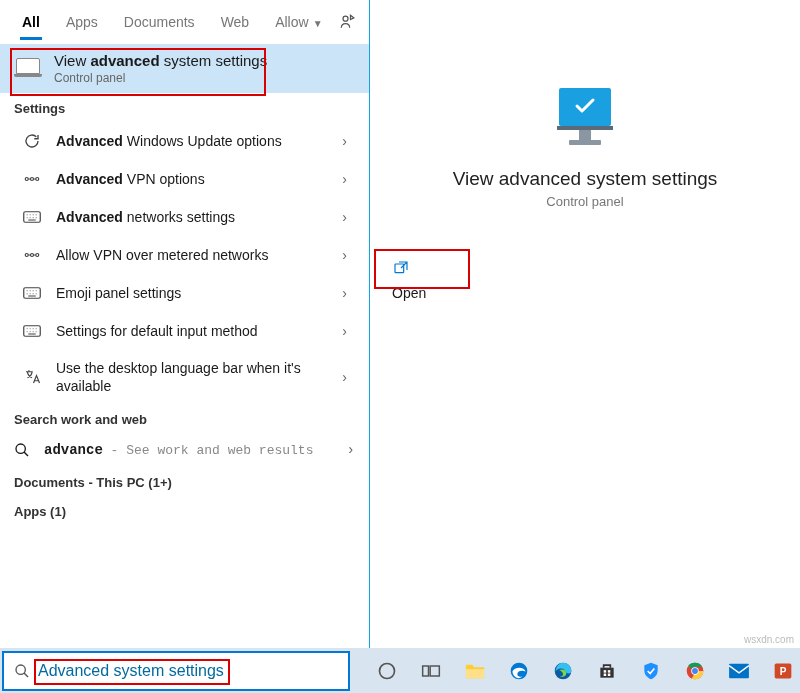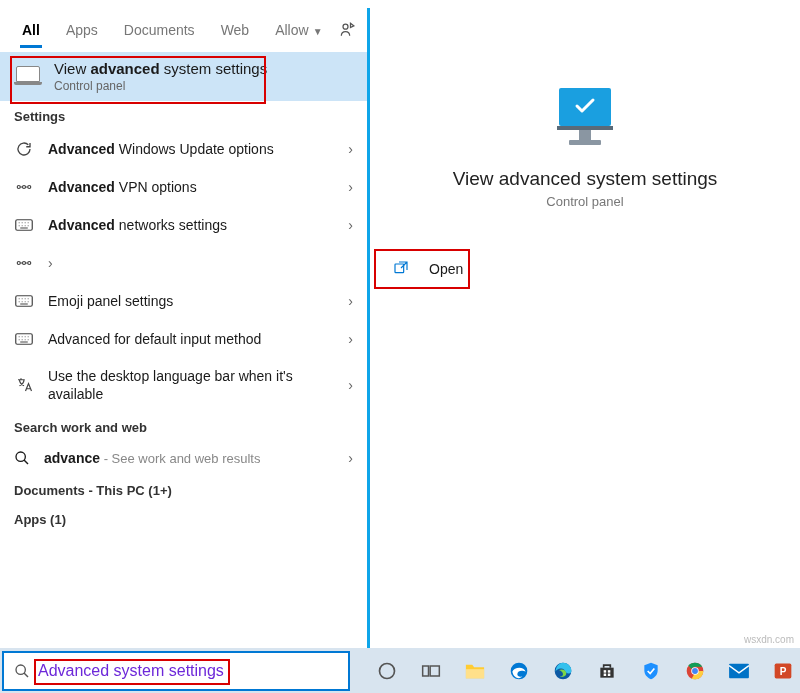--- a/index.html
+++ b/index.html
@@ -17,24 +17,23 @@
       position: absolute;
       top: 0; left: 0;
       width: 800px;
       height: 648px;
       background: #fff;
       display: flex;
     }
     .left-pane {
       width: 370px;
       height: 100%;
-      border-right: 3px solid #0ea5e9;
+      border-right: 1px solid #0ea5e9;
       overflow: hidden;
       position: relative;
-      margin-top: 8px;
     }
     .right-pane {
       flex: 1;
       padding: 0 20px;
     }
     .tabs {
       display: flex;
       align-items: center;
       height: 44px;
       padding: 0 10px;
@@ -105,55 +104,57 @@
       background: #888;
       border-radius: 0 0 2px 2px;
     }
     .bm-text .title { font-size: 15px; }
     .bm-text .title b { font-weight: 600; }
     .bm-text .sub { font-size: 12px; color: #666; margin-top: 2px; }
     .setting-row {
       display: flex;
       align-items: center;
       gap: 14px;
-      padding: 9px 14px;
+      padding: 9px 22px;
       cursor: pointer;
     }
     .setting-row .icon-slot {
       width: 20px; height: 20px;
       display: flex; align-items: center; justify-content: center;
       color: #444;
     }
     .setting-row .label { flex: 1; font-size: 14px; }
     .setting-row .label b { font-weight: 600; }
     .setting-row .chev { color: #666; font-size: 14px; }
     .web-row {
       display:flex; align-items:center; gap:14px;
       padding: 9px 14px;
+      font-family: Liberation Mono, monospace;
     }
     .web-row .label { font-size: 14px; }
     .web-row .hint { color:#888; font-size: 13px; }
     .preview-area {
       padding-top: 40px;
       display: flex;
       flex-direction: column;
       align-items: center;
     }
     .monitor-icon { margin-bottom: 18px; }
     .preview-title { font-size: 19px; font-weight: 400; color: #222; }
     .preview-sub { font-size: 13px; color: #777; margin-top: 4px; }
     .open-row {
       display: flex;
-      align-items: flex-end;
-      gap: 19px;
+      align-items: flex-start;
+      gap: 8px;
       padding: 10px 12px;
       margin-top: 40px;
       margin-left: -10px;
       position: relative;
       width: 100px;
+      flex-direction: column;
     }
     .red-box-2 {
       position:absolute;
       left:-6px; top:0px;
       width:96px; height:40px;
       border:2px solid #d80000;
       pointer-events:none;
     }
     .open-row .open-icon { color: #0078d4; width:18px; height:18px; display:flex;align-items:center;justify-content:center;}
     .open-row .open-text { font-size:14px; }
@@ -178,21 +179,21 @@
       position:relative;
     }
     .red-box-3 {
       position:absolute;
       left:30px; top:6px;
       width:196px; height:26px;
       border:2px solid #d80000;
       pointer-events:none;
     }
     .search-box .search-icon { color:#555; }
-    .search-box .search-text { font-size:16px; color:#6d28d9; }
+    .search-box .search-text { font-size:16px; color:#0369a1; }
     .taskbar-icons {
       display:flex;
       align-items:center;
       gap: 10px;
       margin-left: 20px;
     }
     .tb-icon {
       width: 34px; height: 34px;
       display:flex; align-items:center; justify-content:center;
       font-size: 18px;
@@ -275,40 +276,41 @@
     </div>
     <div class="setting-row">
       <div class="icon-slot">
           <svg width="18" height="14" viewBox="0 0 24 18" fill="none" stroke="currentColor" stroke-width="1.6">
             <circle cx="5" cy="9" r="2"></circle>
             <circle cx="12" cy="9" r="2"></circle>
             <circle cx="19" cy="9" r="2"></circle>
             <path d="M7 9h3M14 9h3"></path>
           </svg>
         </div>
+      <div class="label"><span>Allow VPN over metered networks</span></div>
       <div class="chev">›</div>
     </div>
     <div class="setting-row">
       <div class="icon-slot">
           <svg width="18" height="14" viewBox="0 0 24 16" fill="none" stroke="currentColor" stroke-width="1.6">
             <rect x="1" y="1" width="22" height="14" rx="2"></rect>
             <path d="M5 5h1M9 5h1M13 5h1M17 5h1M5 9h1M9 9h1M13 9h1M17 9h1M7 12h10"></path>
           </svg>
         </div>
       <div class="label"><span>Emoji panel settings</span></div>
       <div class="chev">›</div>
     </div>
     <div class="setting-row">
       <div class="icon-slot">
           <svg width="18" height="14" viewBox="0 0 24 16" fill="none" stroke="currentColor" stroke-width="1.6">
             <rect x="1" y="1" width="22" height="14" rx="2"></rect>
             <path d="M5 5h1M9 5h1M13 5h1M17 5h1M5 9h1M9 9h1M13 9h1M17 9h1M7 12h10"></path>
           </svg>
         </div>
-      <div class="label"><span>Advanced for default input method</span></div>
+      <div class="label"><span>Settings for default input method</span></div>
       <div class="chev">›</div>
     </div>
     <div class="setting-row">
       <div class="icon-slot">
           <svg width="18" height="18" viewBox="0 0 24 24" fill="none" stroke="currentColor" stroke-width="1.6">
             <path d="M4 5h9M8 3v2M6 5c0 4 4 7 6 8M12 5c0 4-4 7-6 8M14 20l4-10 4 10M15 17h6"></path>
           </svg>
         </div>
       <div class="label" style="line-height:1.3"><span>Use the desktop language bar when it's available</span></div>
       <div class="chev">›</div>

